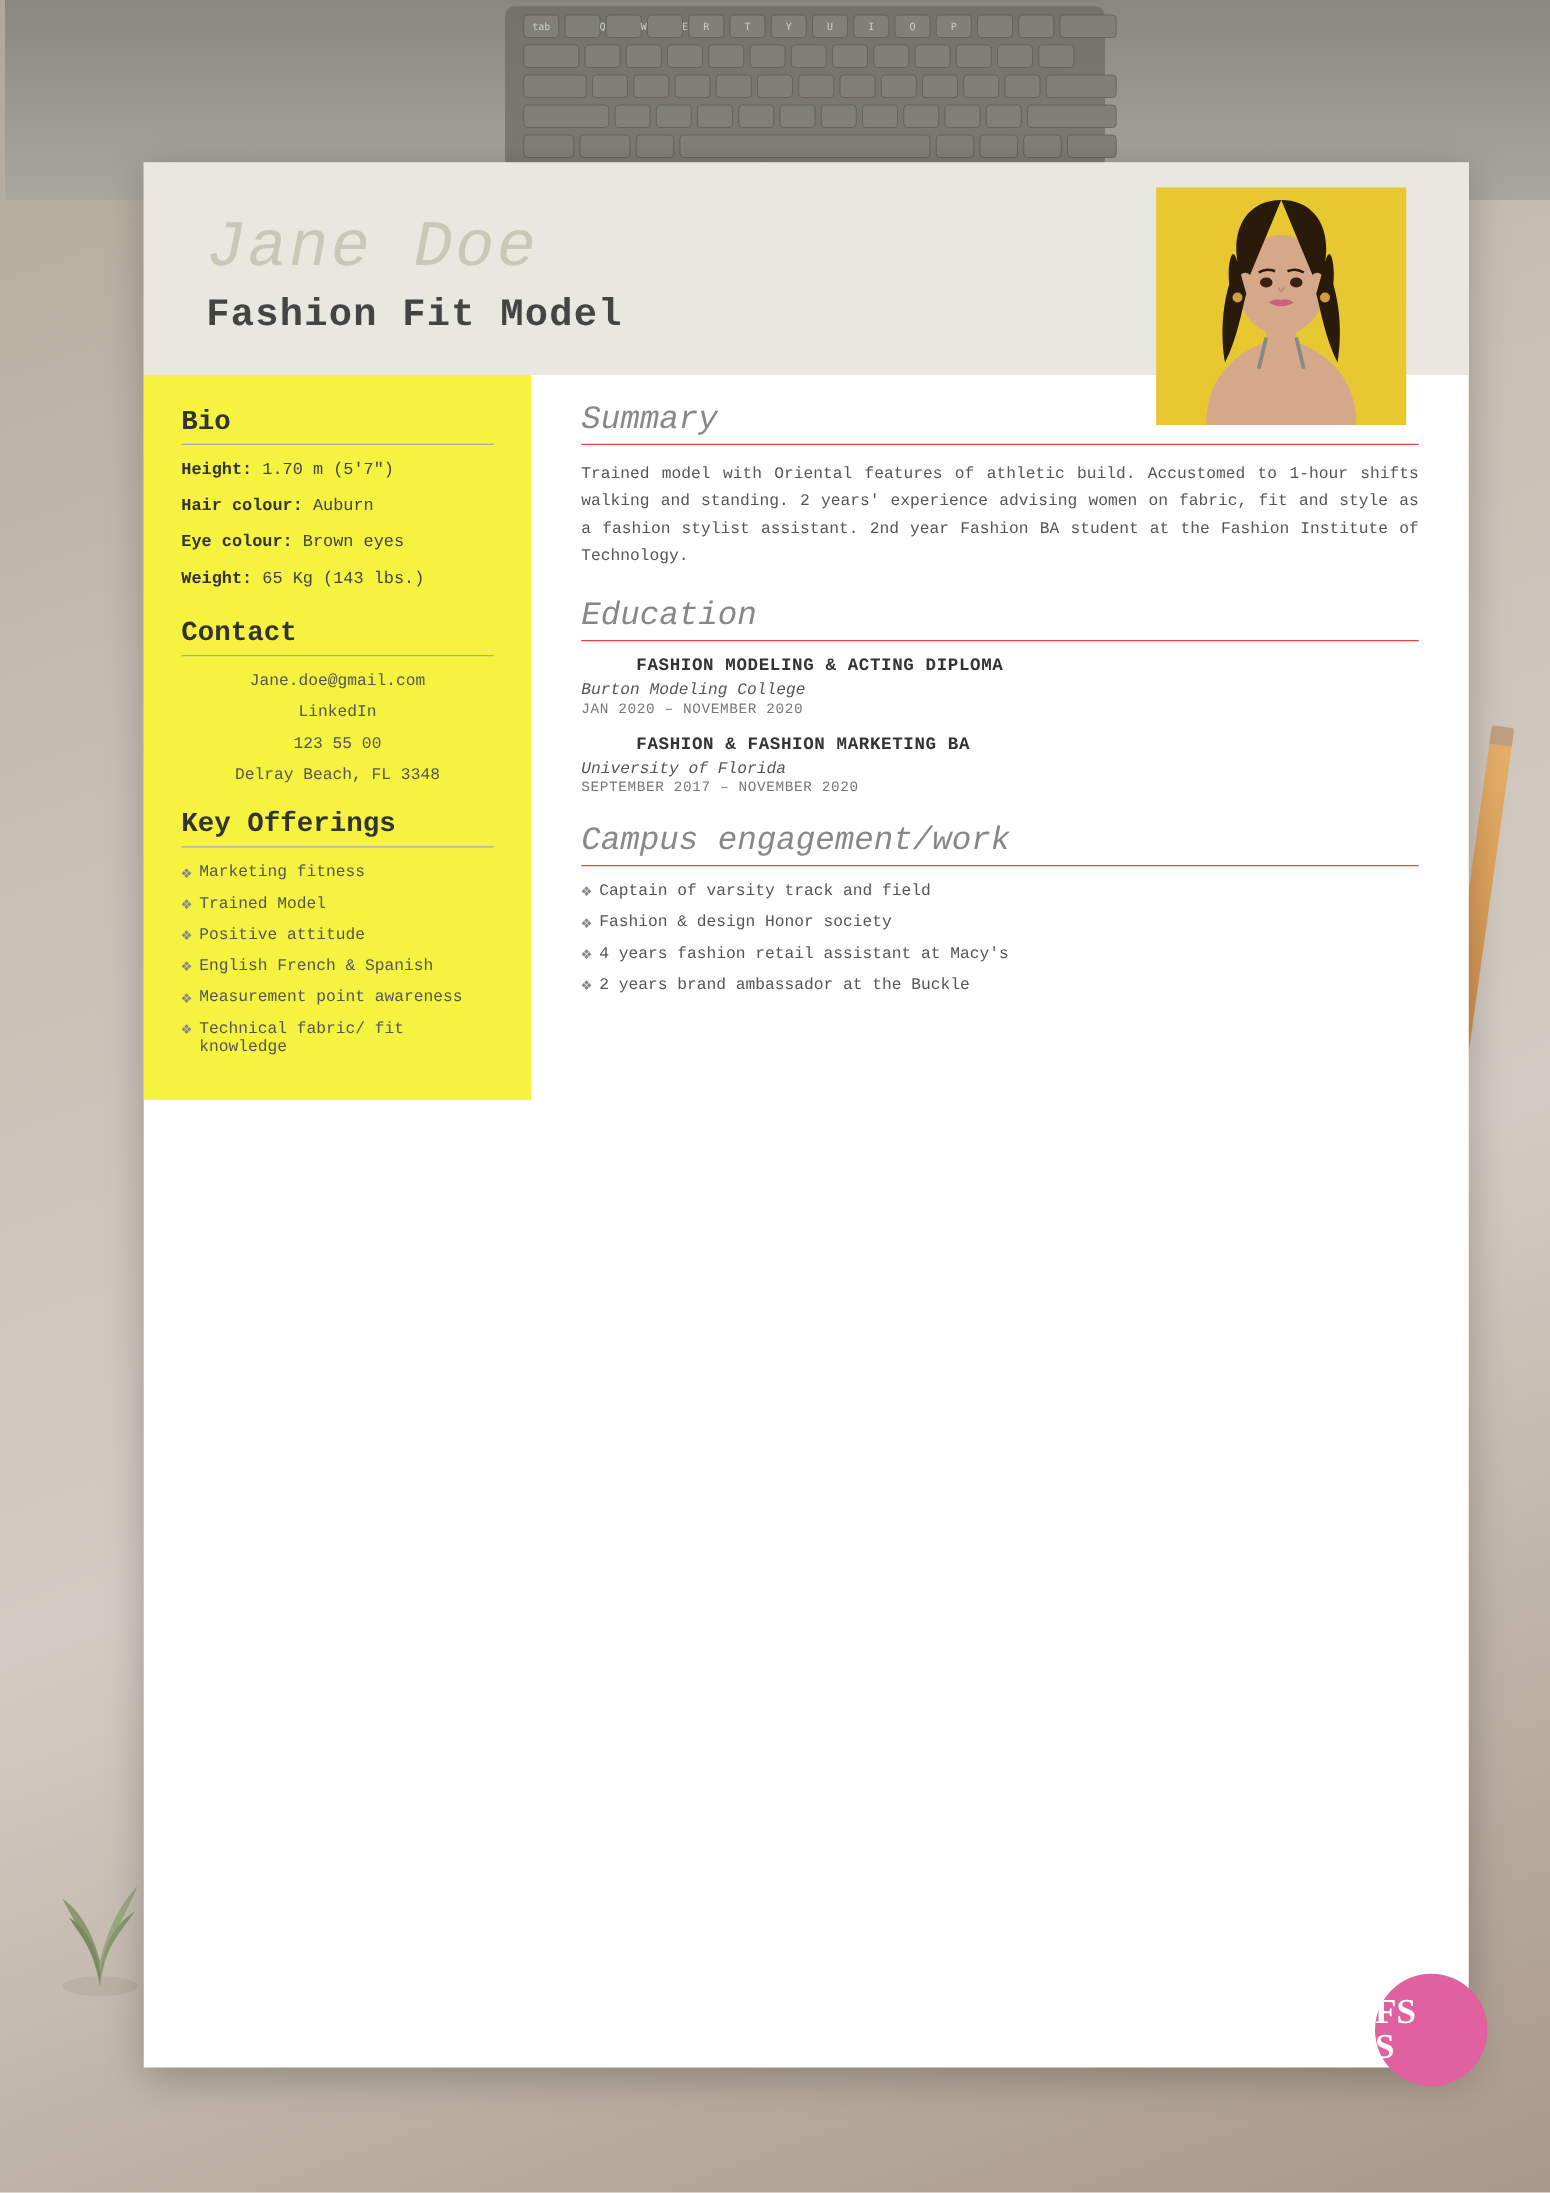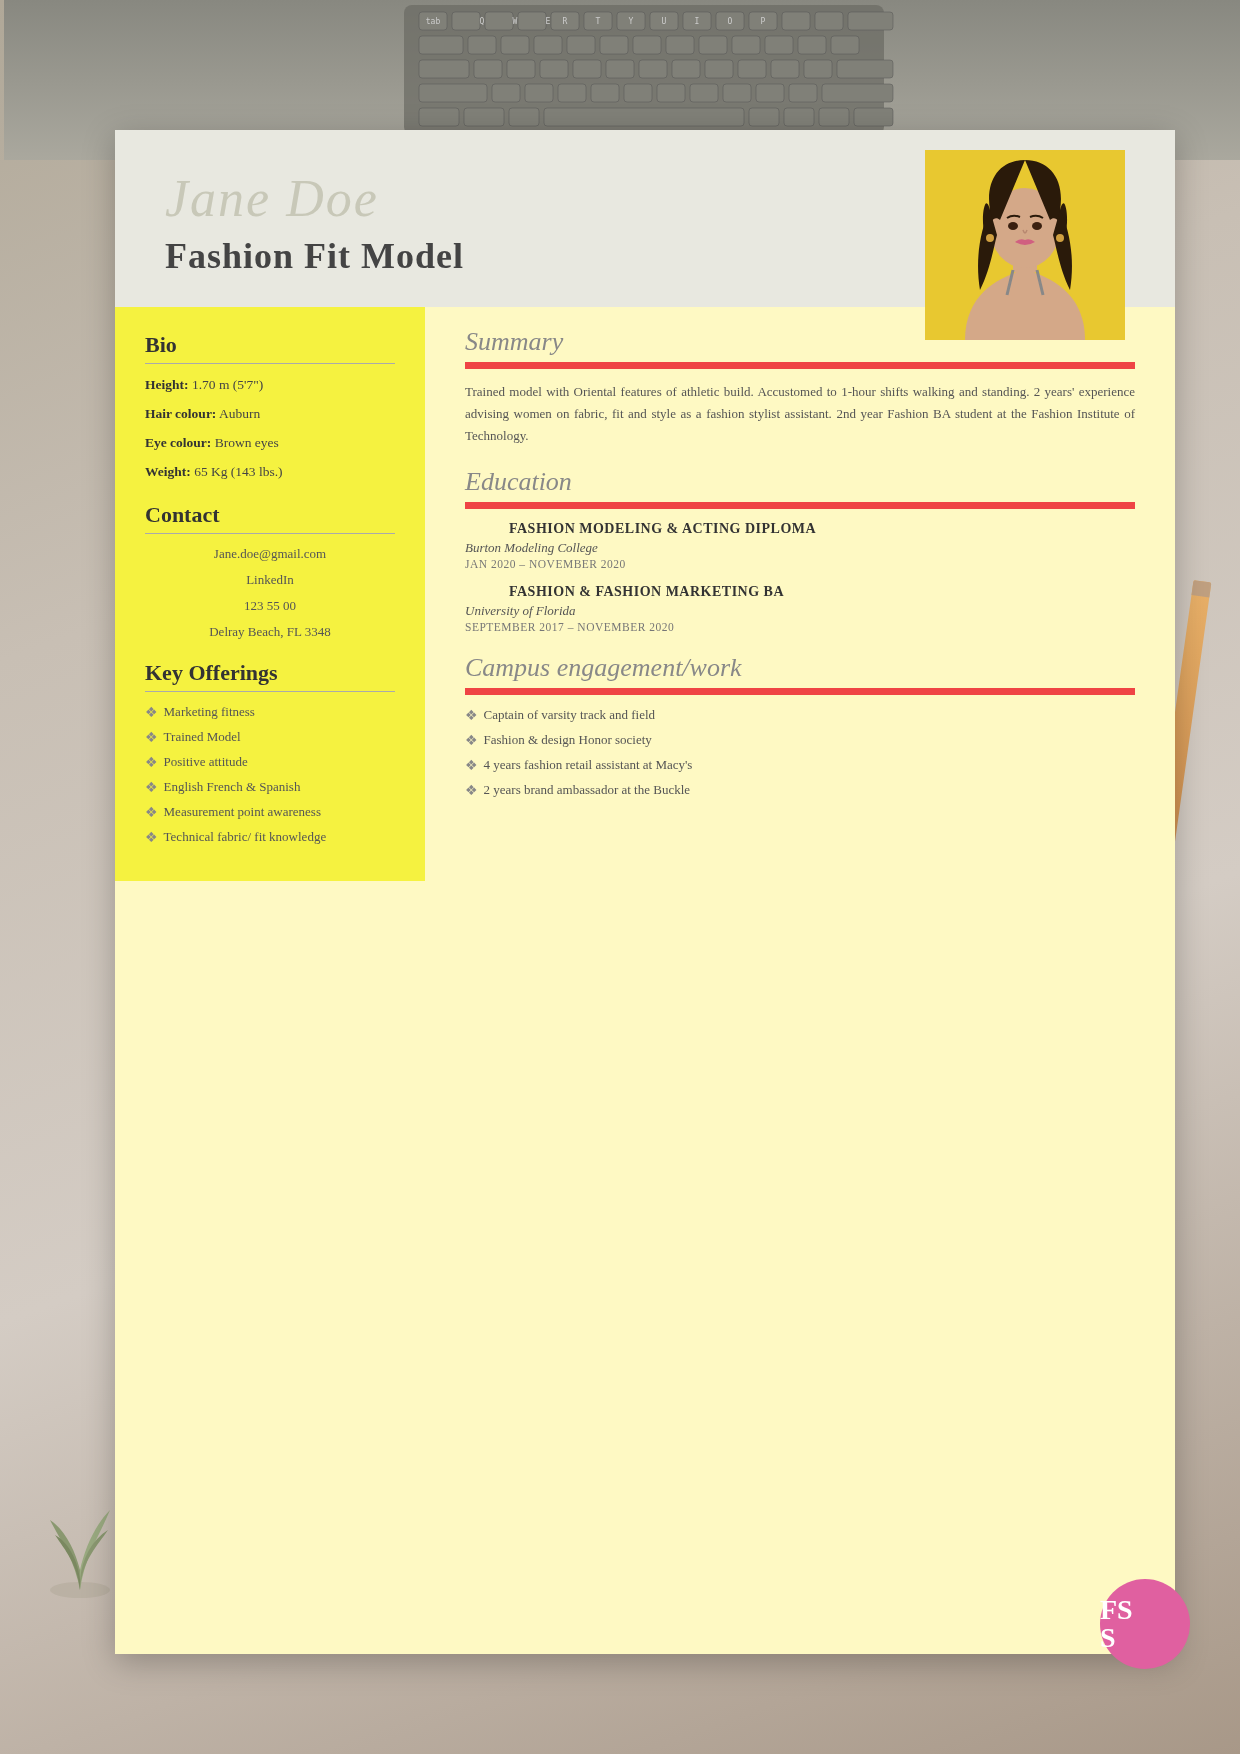--- a/index.html
+++ b/index.html
@@ -30,44 +30,45 @@
       z-index: 1;
     }
 
     
     .resume-card {
       position: absolute;
       top: 130px;
       left: 115px;
       right: 65px;
       bottom: 100px;
-      background: #fef9c3;
+      background: #ffffff;
       z-index: 10;
       box-shadow: 0 8px 30px rgba(0,0,0,0.25);
+      font-family: Liberation Mono, monospace;
     }
 
     
     .header-section {
       background: #e8e8e0;
       padding: 40px 50px 30px 50px;
       position: relative;
       min-height: 170px;
     }
 
     .header-name {
       font-size: 52px;
       color: #c8c8b8;
       font-style: italic;
       font-weight: 300;
       letter-spacing: 2px;
       line-height: 1.1;
     }
 
     .header-title {
-      font-size: 36px;
+      font-size: 31px;
       color: #444;
       font-weight: bold;
       font-style: normal;
       letter-spacing: 1px;
       margin-top: 8px;
     }
 
     .header-photo {
       position: absolute;
       top: 20px;
@@ -116,21 +117,21 @@
       border-bottom: 1px solid #aaa;
       padding-bottom: 5px;
       margin-bottom: 12px;
     }
 
     .section-title-light {
       font-size: 26px;
       color: #888;
       font-style: italic;
       font-weight: 300;
-      border-bottom: 7px solid #ef4444;
+      border-bottom: 1px solid #ef4444;
       padding-bottom: 5px;
       margin-bottom: 12px;
     }
 
     
     .bio-section {
       margin-bottom: 20px;
     }
 
     .bio-item {

